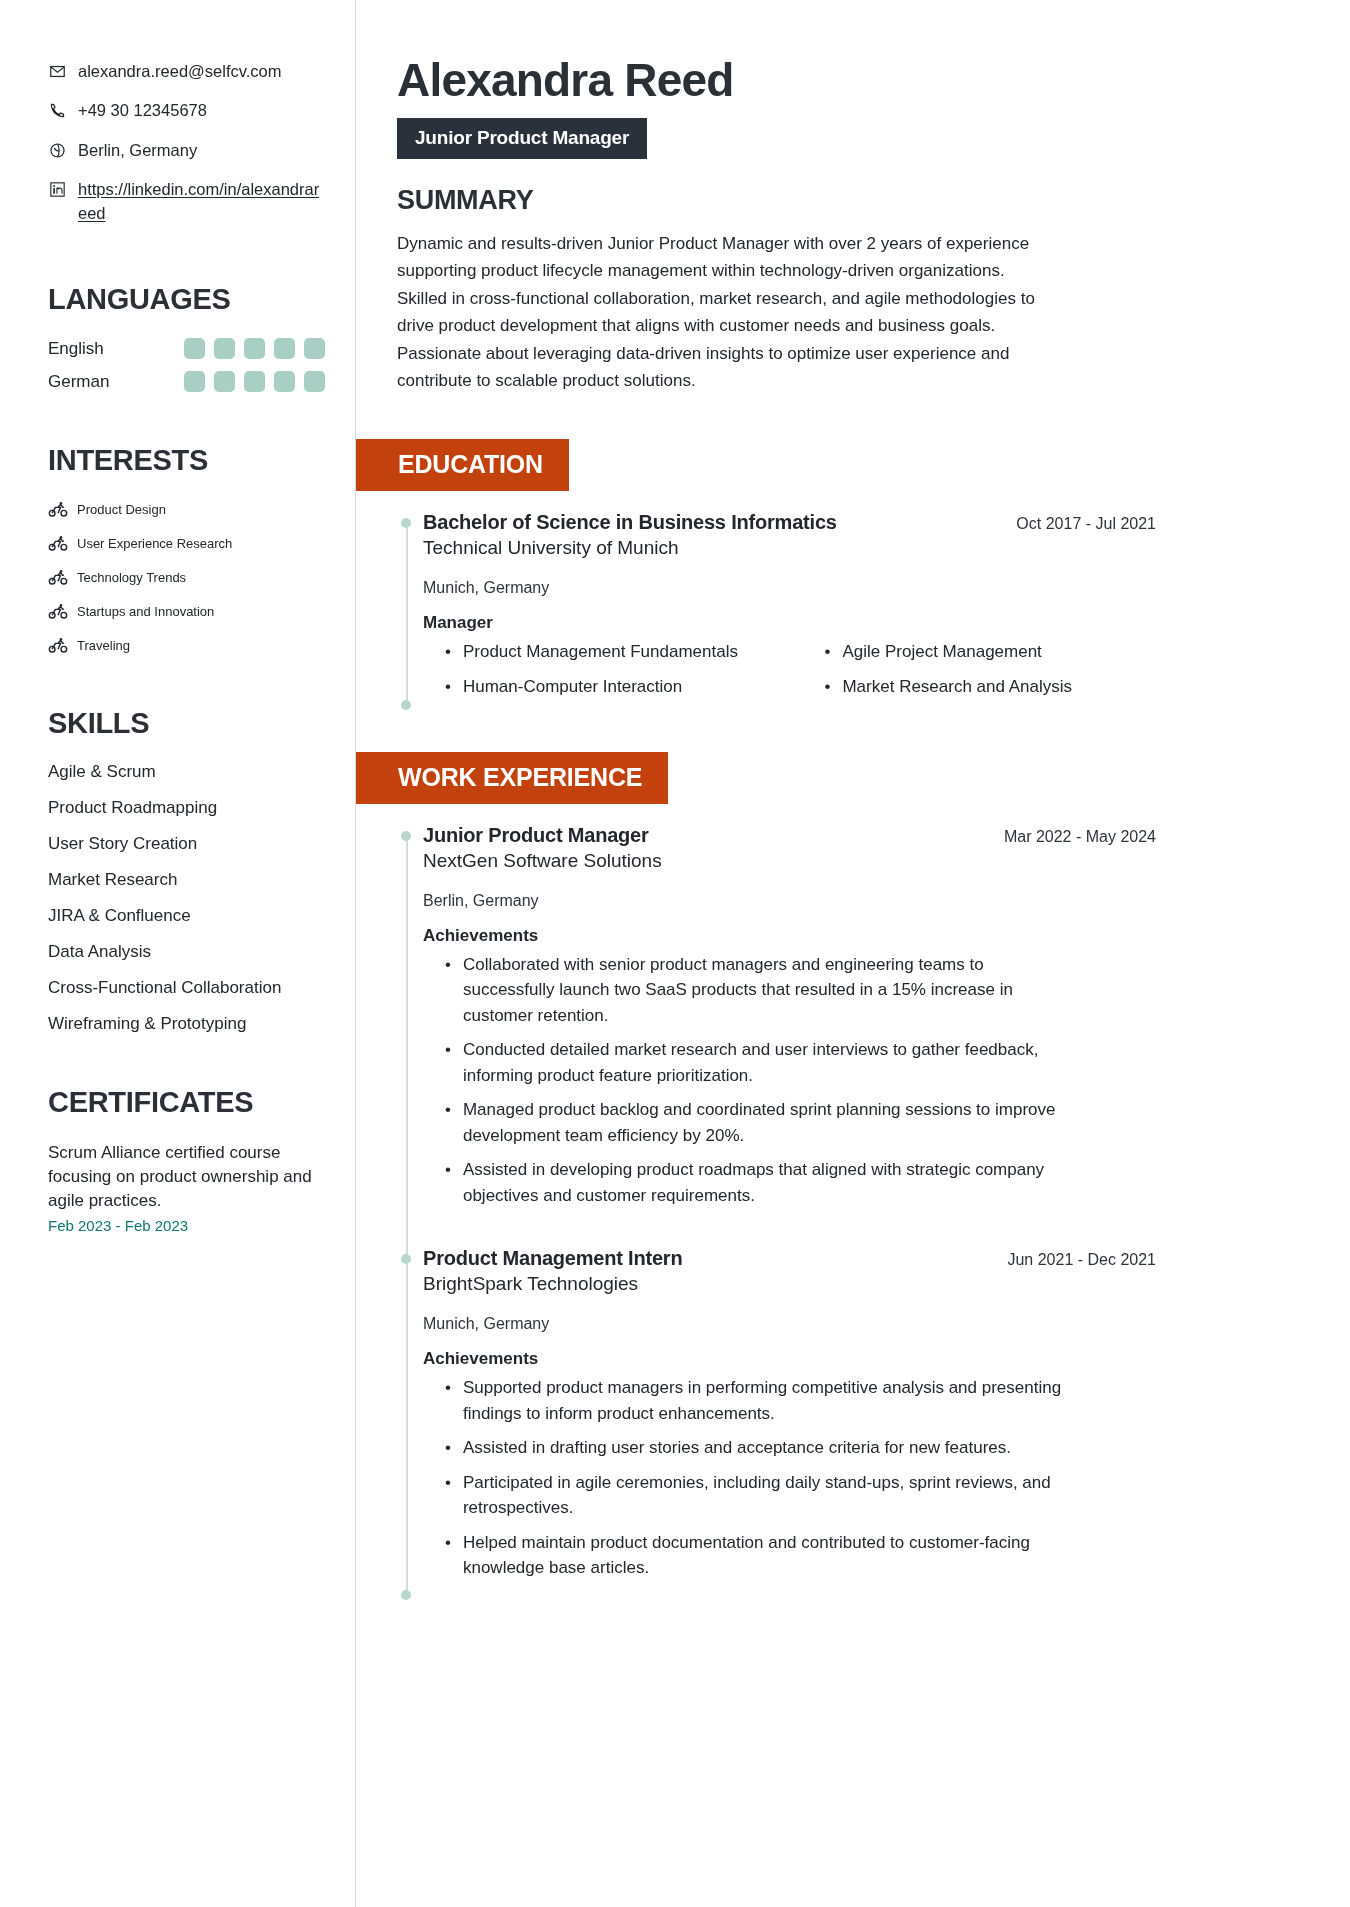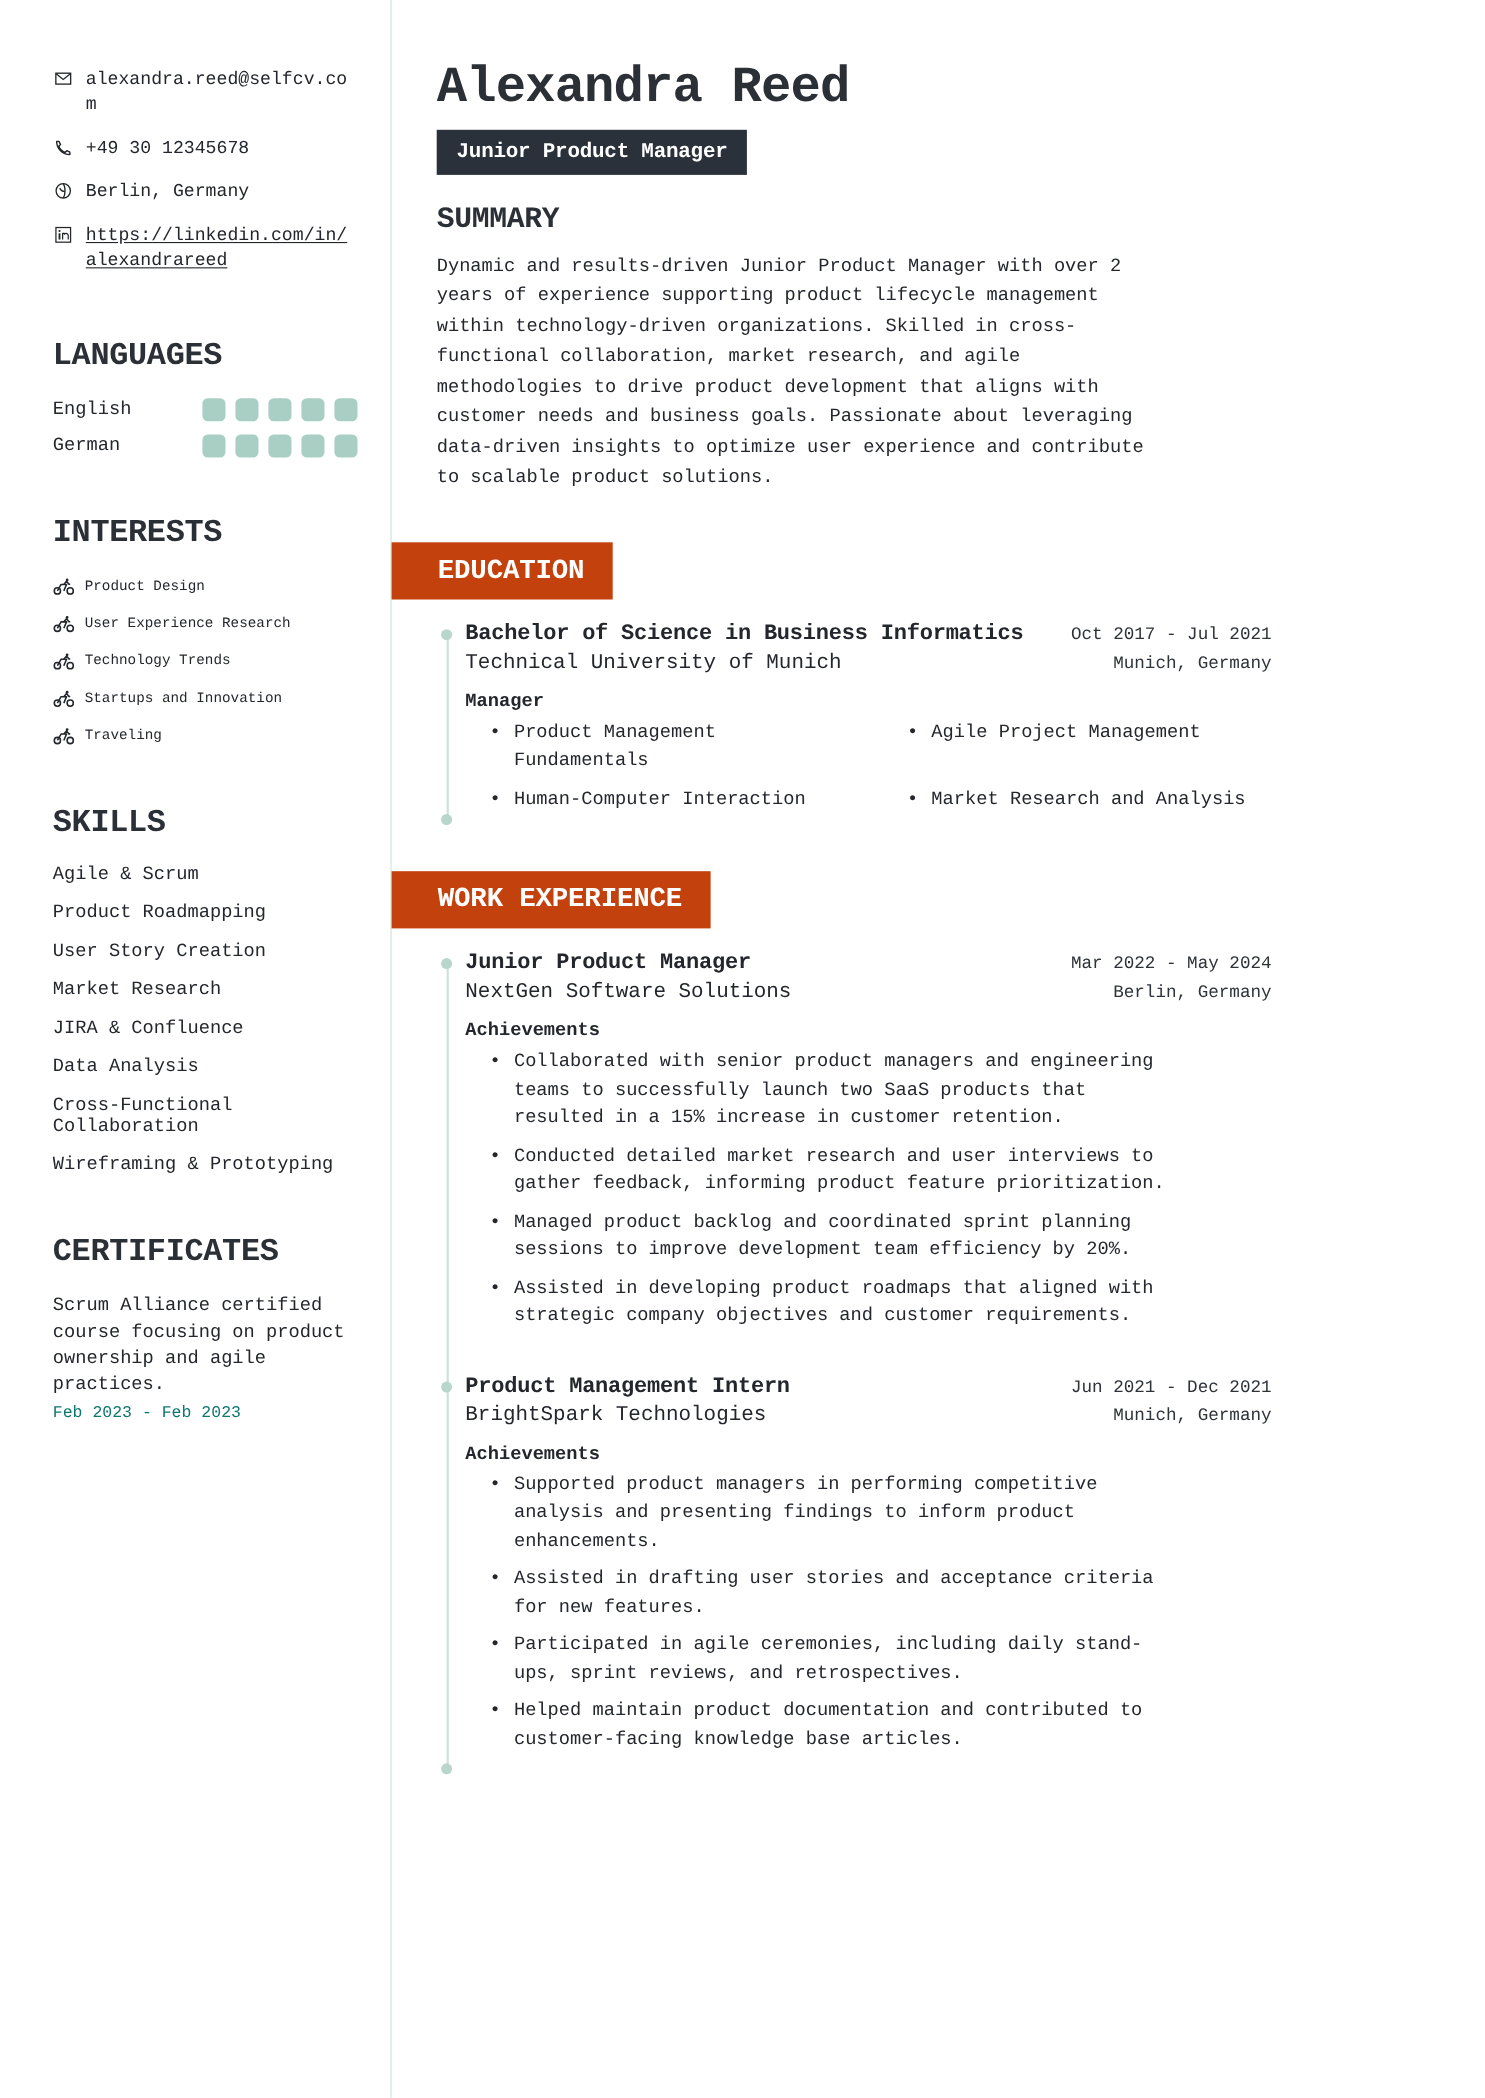--- a/index.html
+++ b/index.html
@@ -3,21 +3,21 @@
 <meta charset="utf-8">
 <style>
   * { margin:0; padding:0; box-sizing:border-box; }
   html, body { width:1350px; height:1907px; }
   body {
     font-family:"Liberation Sans", sans-serif;
     background:#ffffff;
     color:#2b2f36;
     position:relative;
   }
-  .page { display:flex; width:1208px; height:1907px;font-family:Liberation Mono, monospace; }
+  .page { display:flex; width:1208px; height:1907px; }
 
   
   .sidebar {
     width:355px;
     flex:0 0 355px;
     padding:60px 30px 0 48px;
   }
   .contact-list { margin-bottom:58px; }
   .contact-row {
     display:flex;
@@ -187,21 +187,21 @@
   .entry + .entry { margin-top:22px; }
 
   .e-head { display:flex; justify-content:space-between; align-items:baseline; gap:20px; }
   .e-role {
     font-size:20px;
     font-weight:bold;
     color:#23262c;
     letter-spacing:-0.2px;
   }
   .e-date { font-size:16px; color:#2e333a; white-space:nowrap;text-align:right; }
-  .e-sub { display:flex; justify-content:space-between; align-items:baseline; gap:20px; margin-top:3px; }
+  .e-sub { display:flex; justify-content:space-between; align-items:baseline; gap:20px; margin-top:3px;flex-direction:column; }
   .e-org { font-size:19px; color:#23262c; }
   .e-loc { font-size:16px; color:#2e333a; white-space:nowrap; }
 
   .sublabel {
     font-size:17px;
     font-weight:bold;
     color:#23262c;
     margin:16px 0 6px 0;
   }
 

